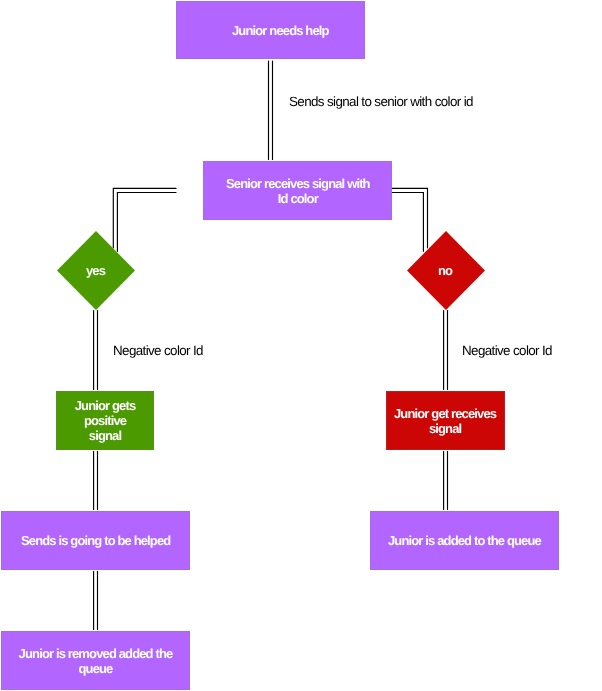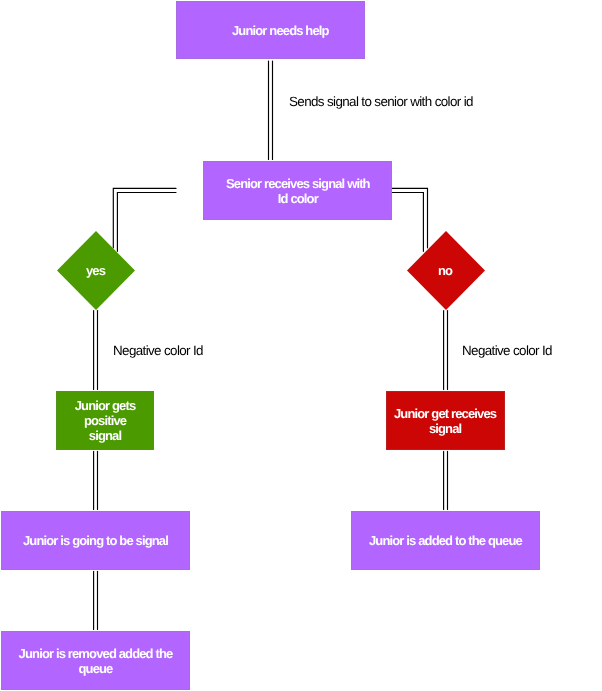--- a/index.html
+++ b/index.html
@@ -84,24 +84,24 @@
     <span class="txt">Junior gets positive
 signal</span>
   </div>
 
   <div class="node rect" style="left: 386px; top: 391px; width: 118.5px; height: 59px; background: rgb(204, 5, 5);">
     <span class="txt">Junior get receives
 signal</span>
   </div>
 
   <div class="node rect" style="left: 1px; top: 511px; width: 189px; height: 59px; background: rgb(178, 102, 255);">
-    <span class="txt">Junior is going to be signal</span>
+    <span class="txt">Sends is going to be helped</span>
   </div>
 
-  <div class="node rect" style="left: 351px; top: 511px; width: 189px; height: 59px; background: rgb(178, 102, 255);">
+  <div class="node rect" style="left: 370px; top: 511px; width: 189px; height: 59px; background: rgb(178, 102, 255);">
     <span class="txt">Junior is added to the queue</span>
   </div>
 
   <div class="node rect" style="left: 1px; top: 631px; width: 189px; height: 59px; background: rgb(178, 102, 255);">
     <span class="txt">Junior is removed added the queue</span>
   </div>
 
   <div class="edge-label" style="left:288.7px;top:93.6px;">Sends signal to senior with color id</div>
   <div class="edge-label" style="left:113px;top:343px;">Negative color Id</div>
   <div class="edge-label" style="left:461.5px;top:343px;">Negative color Id</div>

